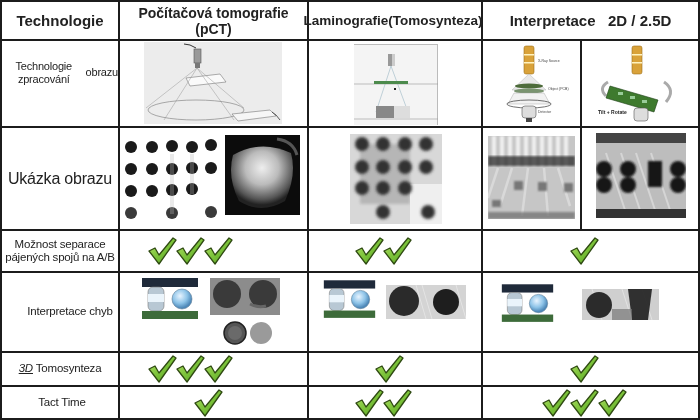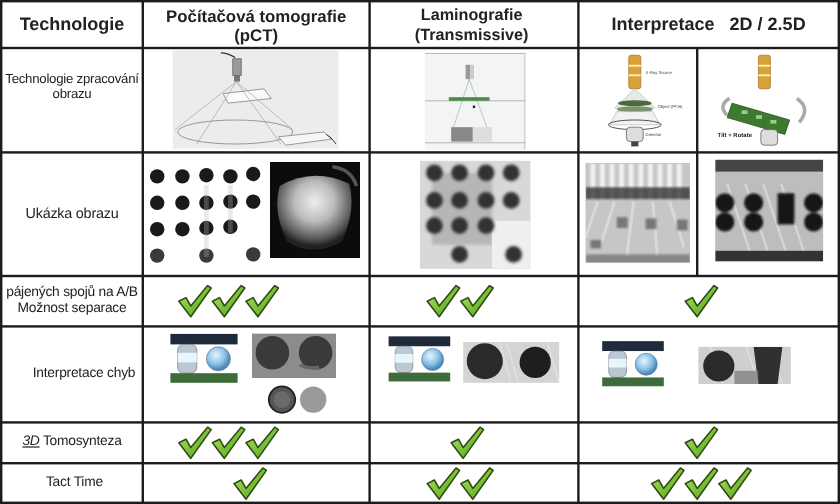--- a/index.html
+++ b/index.html
@@ -55,27 +55,27 @@
 
   <div class="vline" style="left:0;height:420px"></div>
   <div class="vline" style="left:118px;height:420px"></div>
   <div class="vline" style="left:307px;height:420px"></div>
   <div class="vline" style="left:481px;height:420px"></div>
   <div class="vline" style="left:580px;top:40px;height:190px"></div>
   <div class="vline" style="left:698px;height:420px"></div>
 
   <div class="cell hdr" style="left:2px;top:2px;width:116px;height:37px">Technologie</div>
   <div class="cell hdr" style="left:120px;top:2px;width:187px;height:37px;font-size:14px">Počítačová tomografie (pCT)</div>
-  <div class="cell hdr small" style="left:309px;top:2px;width:168px;height:37px;flex-direction:column">
+  <div class="cell hdr small" style="left:309px;top:2px;width:168px;height:37px;flex-direction:row">
     <span>Laminografie</span>
-    <span>(Transmissive)</span>
+    <span>(Tomosynteza)</span>
   </div>
   <div class="cell hdr" style="left:483px;top:2px;width:215px;height:37px;white-space:pre">Interpretace   2D / 2.5D</div>
 
-  <div class="cell rowlbl" style="left:2px;top:41px;width:116px;height:64px;flex-direction:column">
+  <div class="cell rowlbl" style="left:2px;top:41px;width:116px;height:64px;flex-direction:row">
     <span>Technologie zpracování</span>
     <span>obrazu</span>
   </div>
 
   <div class="img" style="left:144px;top:42px;width:138px;height:82px;background:#ececec">
     <svg width="138" height="82" viewBox="0 0 138 82">
       <path d="M40 2 Q46 2 52 6" stroke="#333" fill="none" stroke-width="1"></path>
       <rect x="50" y="7" width="7" height="14" fill="#999" stroke="#555" stroke-width="0.6"></rect>
       <rect x="51" y="21" width="5" height="5" fill="#777"></rect>
       <polygon points="42,36 76,32 82,40 46,44" fill="#fafafa" stroke="#777" stroke-width="0.6"></polygon>
@@ -133,21 +133,21 @@
       <path d="M80 40 Q92 48 82 60" stroke="#aaa" fill="none" stroke-width="3"></path>
       <polygon points="26,44 74,58 70,70 22,56" fill="#3e7a2e" stroke="#1e3f18" stroke-width="0.6"></polygon>
       <rect x="34" y="50" width="5" height="3" fill="#9c9"></rect>
       <rect x="46" y="54" width="5" height="3" fill="#9c9"></rect>
       <rect x="58" y="58" width="5" height="3" fill="#9c9"></rect>
       <text x="14" y="72" font-size="5" font-weight="bold" fill="#222" font-family="Liberation Sans, sans-serif">Tilt + Rotate</text>
       <rect x="50" y="66" width="14" height="13" rx="3" fill="#ddd" stroke="#555" stroke-width="0.6"></rect>
     </svg>
   </div>
 
-  <div class="cell rowlbl" style="left:2px;top:128px;width:116px;height:101px;font-size:12px">Ukázka obrazu</div>
+  <div class="cell rowlbl" style="left:2px;top:128px;width:116px;height:101px;font-size:16px">Ukázka obrazu</div>
 
   <div class="img" style="left:122px;top:134px;width:100px;height:92px">
     <svg width="100" height="92" viewBox="0 0 100 92">
       <g fill="#1a1a1a">
         <circle cx="9" cy="13" r="6"></circle>
           <circle cx="30" cy="13" r="6"></circle>
           <circle cx="50" cy="12" r="6"></circle>
           <circle cx="70" cy="13" r="6"></circle>
           <circle cx="89" cy="11" r="6"></circle>
         <circle cx="9" cy="35" r="6"></circle>
@@ -272,22 +272,22 @@
           <circle cx="82" cy="36" r="8"></circle>
         <circle cx="8" cy="52" r="8"></circle>
           <circle cx="32" cy="52" r="8"></circle>
           <circle cx="82" cy="52" r="8"></circle>
       </g>
       <rect x="0" y="76" width="90" height="9" fill="#333"></rect>
     </svg>
   </div>
 
   <div class="cell rowlbl" style="left:2px;top:231px;width:116px;height:40px;flex-direction:column;font-size:11.5px">
+    <span>Možnost separace</span>
     <span>pájených spojů na A/B</span>
-    <span>Možnost separace</span>
   </div>
   <div class="cell" style="left:148px;top:231px;width:100px;height:40px;justify-content:flex-start">
     <div class="checks">
       <svg class="check">
           <use href="#chk"></use>
         </svg>
       <svg class="check">
           <use href="#chk"></use>
         </svg>
       <svg class="check">

